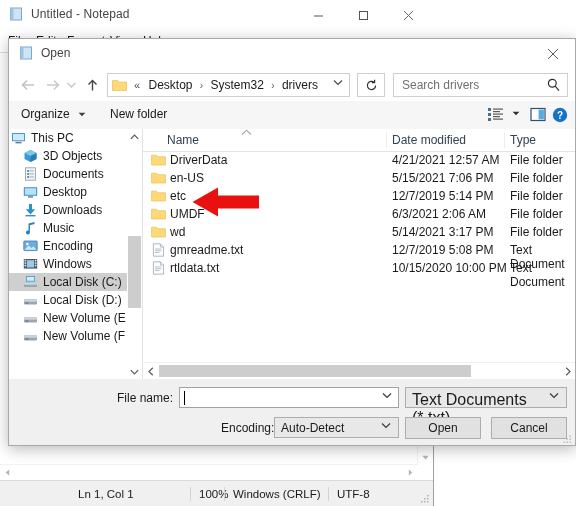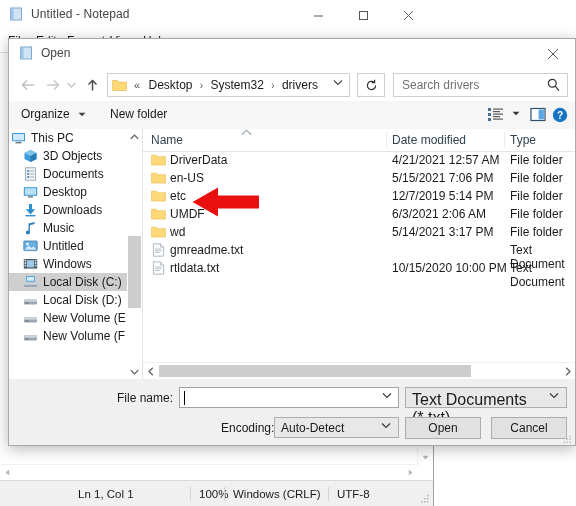--- a/index.html
+++ b/index.html
@@ -562,21 +562,21 @@
               <span>Music</span>
             </div>
             <div class="nav-item child">
               <span class="ni-ico">
                 <svg width="15" height="14" viewBox="0 0 15 14">
                   <rect x="0.8" y="2" width="13.4" height="9.6" rx="0.7" fill="#6aaee0" stroke="#3e7ca8" stroke-width="0.8"></rect>
                   <circle cx="4.4" cy="5" r="1.3" fill="#fdfdfd"></circle>
                   <path d="M1.5 10.8 L5.6 6.4 L8.4 9 L10.4 7.2 L13.4 10.8 Z" fill="#cfe9fa"></path>
                 </svg>
               </span>
-              <span>Untitled</span>
+              <span>Encoding</span>
             </div>
             <div class="nav-item child">
               <span class="ni-ico">
                 <svg width="15" height="14" viewBox="0 0 15 14">
                   <rect x="0.8" y="2" width="13.4" height="9.6" fill="#4a5a66"></rect>
                   <g fill="#e8eef3">
                     <rect x="1.6" y="2.8" width="1.6" height="1.5"></rect>
                     <rect x="1.6" y="5.3" width="1.6" height="1.5"></rect>
                     <rect x="1.6" y="7.8" width="1.6" height="1.5"></rect>
                     <rect x="11.8" y="2.8" width="1.6" height="1.5"></rect>
@@ -641,21 +641,21 @@
             <svg width="9" height="6" viewBox="0 0 9 6">
                 <path d="M0.8 1.2 L4.5 5 L8.2 1.2" fill="none" stroke="#5a5a5a" stroke-width="1.2"></path>
               </svg>
           </div>
         </div>
       </div>
       <div class="splitter"></div>
 
       <div class="filepane">
         <div class="colhdr">
-          <span class="ch" style="left:8px">Name</span>
+          <span class="ch" style="left:24px">Name</span>
           <span class="ch-sortmark">
             <svg width="11" height="7" viewBox="0 0 11 7">
                 <path d="M1 5.5 L5.5 1.2 L10 5.5" fill="none" stroke="#9aa6b1" stroke-width="1.1"></path>
               </svg>
           </span>
           <span class="ch" style="left:249px">Date modified</span>
           <span class="ch" style="left:367px">Type</span>
           <span class="ch-div" style="left:243px"></span>
           <span class="ch-div" style="left:361px"></span>
         </div>
@@ -705,20 +705,21 @@
               <span class="r-ico"><svg width="15" height="14" viewBox="0 0 15 14">
                   <path d="M2.4 0.8 h7 l3.2 3.2 v9.2 h-10.2 z" fill="#fdfdfd" stroke="#9aa6b1" stroke-width="0.8"></path>
                   <path d="M9.4 0.9 v3.2 h3.1" fill="#e6ebef" stroke="#9aa6b1" stroke-width="0.7"></path>
                   <g fill="#a8b4be">
                     <rect x="4" y="5.6" width="6.4" height="0.8"></rect>
                     <rect x="4" y="7.4" width="6.4" height="0.8"></rect>
                     <rect x="4" y="9.2" width="4.4" height="0.8"></rect>
                   </g>
                 </svg></span>
               <span class="r-name">gmreadme.txt</span>
+              <span class="r-date">12/7/2019 5:08 PM</span>
               <span class="r-type">Text Document</span>
             </div>
             <div class="row">
               <span class="r-ico"><svg width="15" height="14" viewBox="0 0 15 14">
                   <path d="M2.4 0.8 h7 l3.2 3.2 v9.2 h-10.2 z" fill="#fdfdfd" stroke="#9aa6b1" stroke-width="0.8"></path>
                   <path d="M9.4 0.9 v3.2 h3.1" fill="#e6ebef" stroke="#9aa6b1" stroke-width="0.7"></path>
                   <g fill="#a8b4be">
                     <rect x="4" y="5.6" width="6.4" height="0.8"></rect>
                     <rect x="4" y="7.4" width="6.4" height="0.8"></rect>
                     <rect x="4" y="9.2" width="4.4" height="0.8"></rect>

